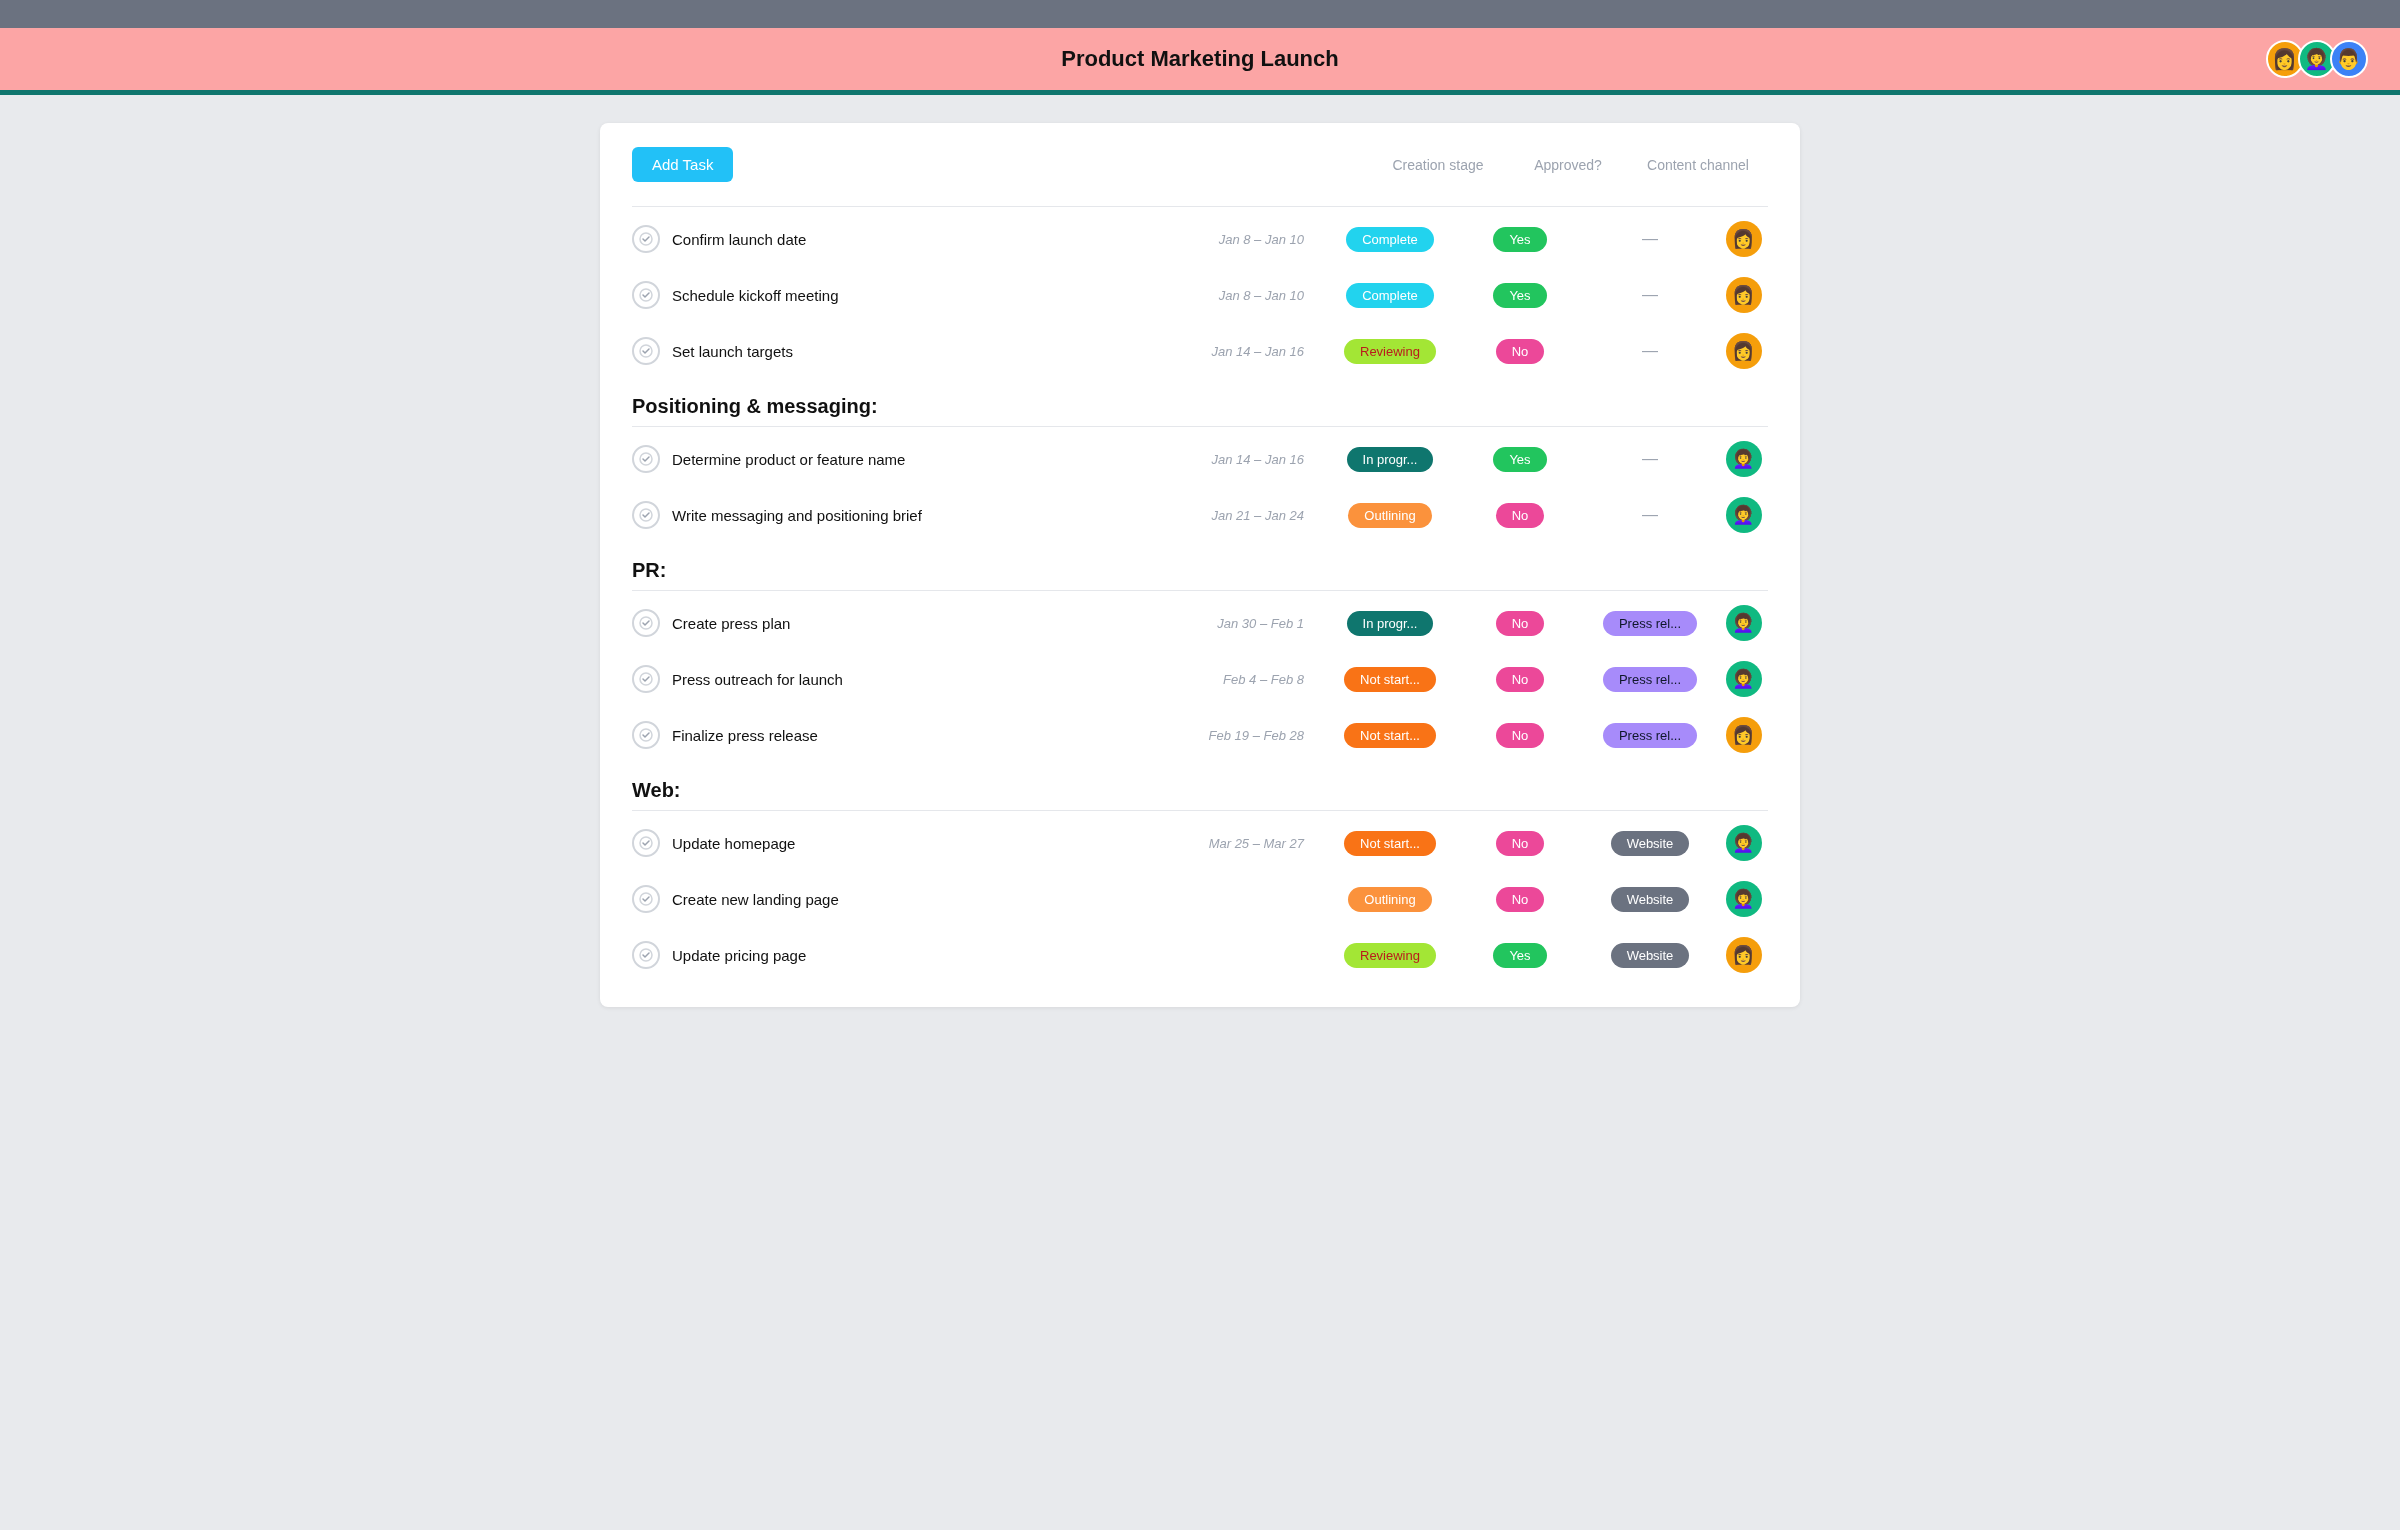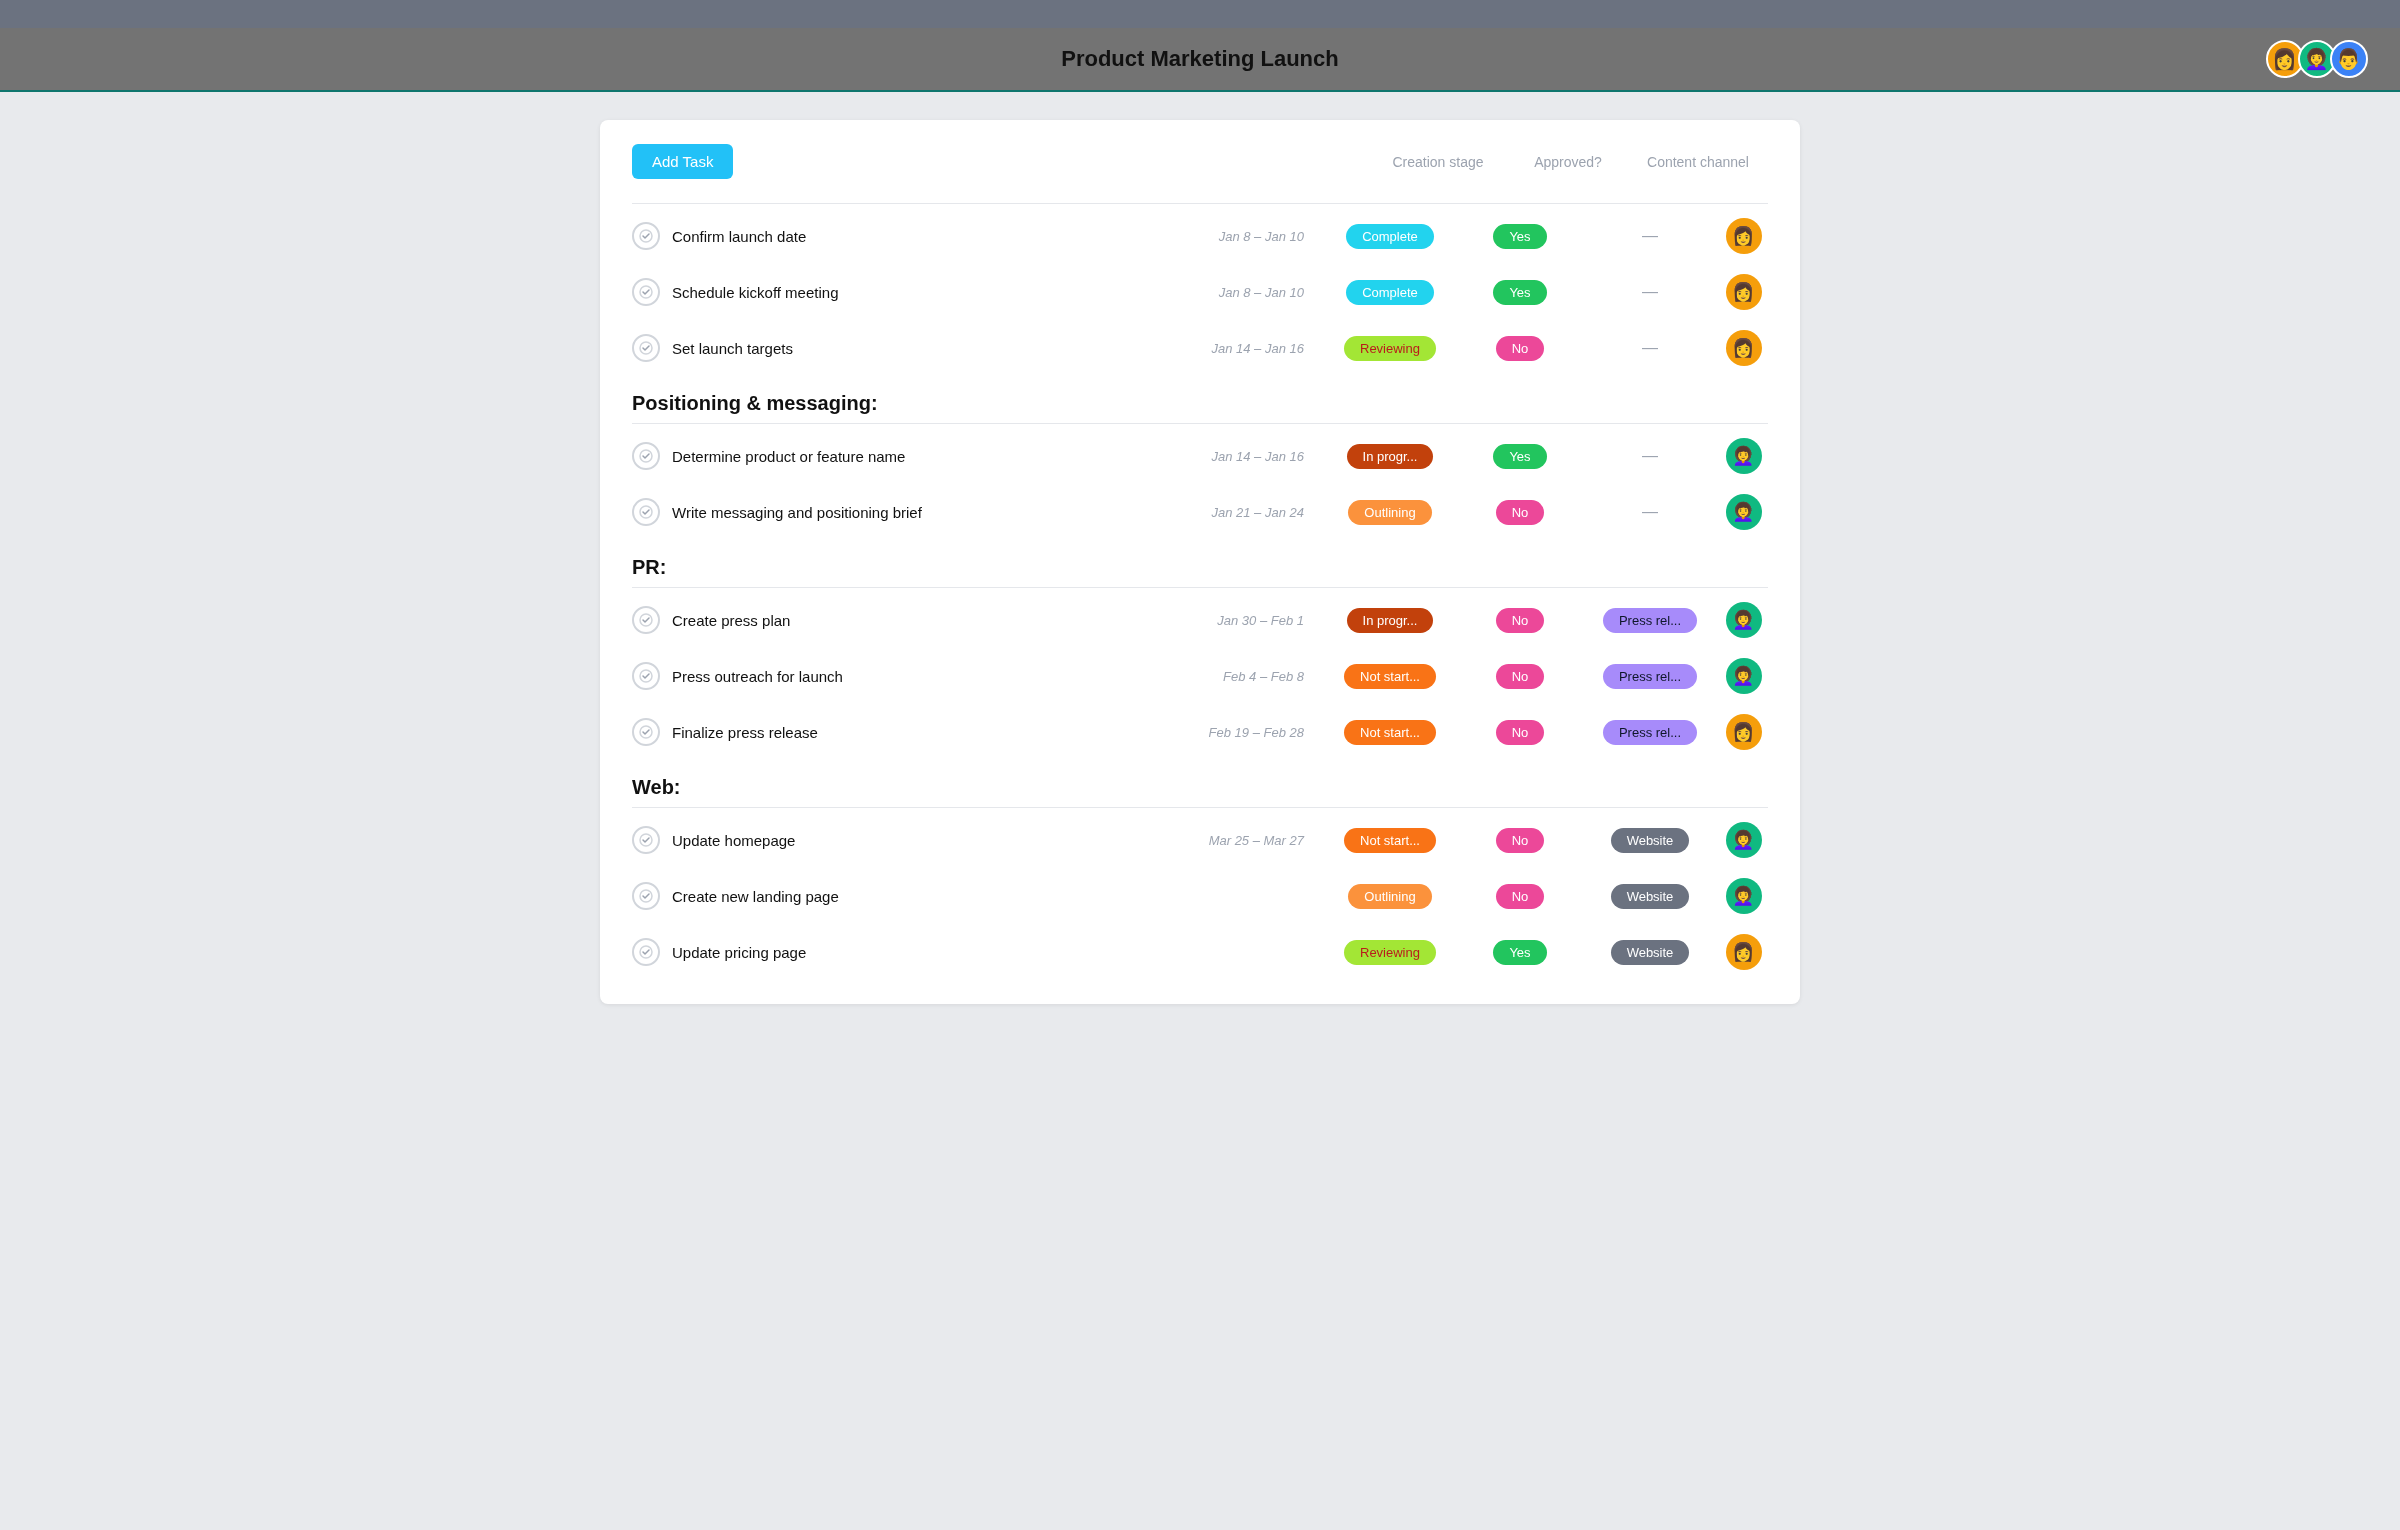--- a/index.html
+++ b/index.html
@@ -7,25 +7,25 @@
       font-family: -apple-system, BlinkMacSystemFont, 'Segoe UI', sans-serif;
       background: #e8eaed;
       min-height: 100vh;
     }
     .top-bar {
       background: #6b7280;
       height: 28px;
       width: 100%;
     }
     .header {
-      background: #737373;
+      background: #fca5a5;
       padding: 18px 0;
       text-align: center;
       position: relative;
-      border-bottom: 2px solid #0f766e;
+      border-bottom: 5px solid #0f766e;
     }
     .header-title {
       font-size: 22px;
       font-weight: 600;
       color: #111;
     }
     .header-avatars {
       position: absolute;
       right: 32px;
       top: 50%;
@@ -136,21 +136,21 @@
       white-space: nowrap;
       overflow: hidden;
       text-overflow: ellipsis;
     }
     .stage-cell { width: 140px; display: flex; justify-content: center; }
     .approved-cell { width: 120px; display: flex; justify-content: center; }
     .channel-cell { width: 140px; display: flex; justify-content: center; }
     .assignee-cell { width: 48px; display: flex; justify-content: center; }
     .badge-complete { background: #22d3ee; color: #fff; }
     .badge-reviewing { background: #a3e635; color: #b91c1c; }
-    .badge-inprogress { background: #c2410c; color: #fff; }
+    .badge-inprogress { background: #0f766e; color: #fff; }
     .badge-outlining { background: #fb923c; color: #fff; }
     .badge-notstart { background: #f97316; color: #fff; }
     .badge-yes { background: #22c55e; color: #fff; }
     .badge-no { background: #ec4899; color: #fff; }
     .badge-pressrel { background: #a78bfa; color: #0f172a; }
     .badge-website { background: #6b7280; color: #fff; }
     .dash { color: #9ca3af; font-size: 16px; }
     .avatar-sm {
       width: 36px;
       height: 36px;

